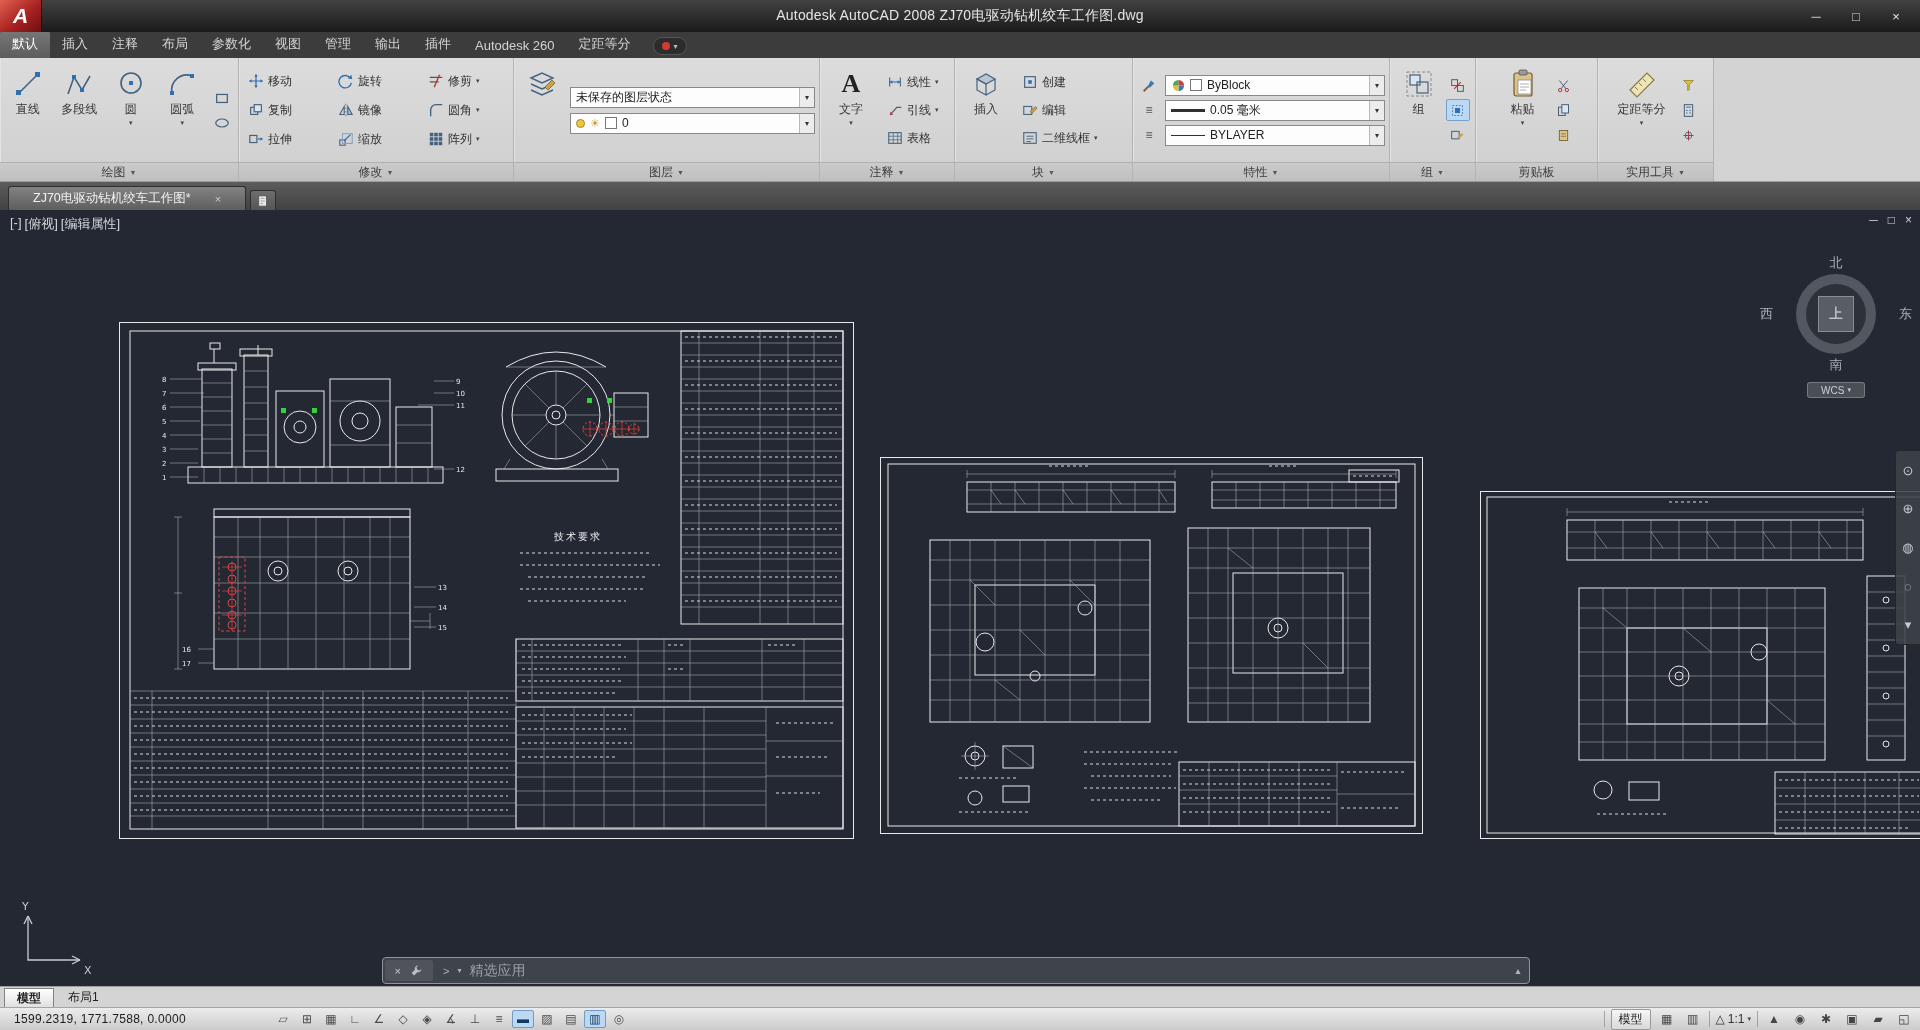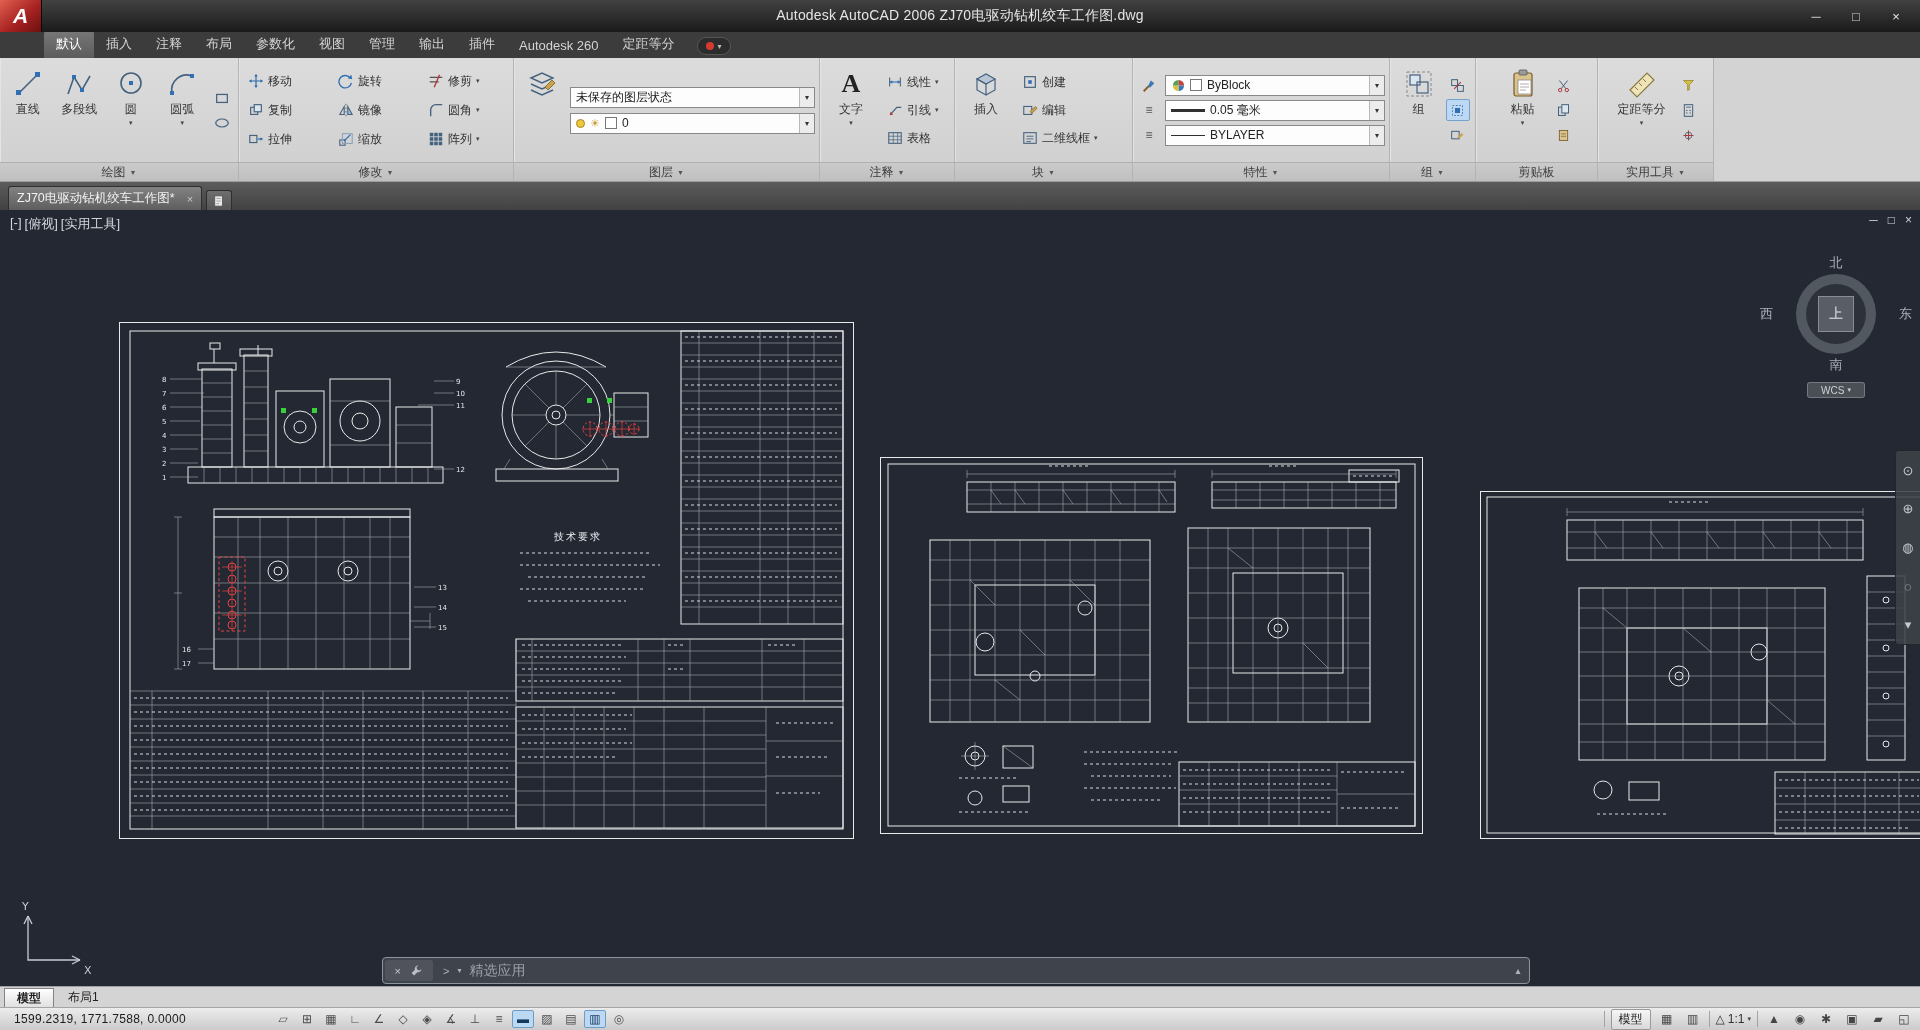--- a/index.html
+++ b/index.html
@@ -8,21 +8,21 @@
 
   
   .titlebar{height:32px;background:linear-gradient(#424242,#1a1a1a);display:flex;align-items:center;color:#e4e4e4;font-size:14px;position:relative;flex:0 0 32px}
   .app-logo{width:42px;height:32px;background:linear-gradient(140deg,#e06050 0%,#a82222 55%,#6d0f0f 100%);display:flex;align-items:center;justify-content:center;color:#fff;font-weight:bold;font-size:21px;border-right:1px solid #000;font-style:italic}
   .title-text{position:absolute;left:50%;transform:translateX(-50%);white-space:nowrap;letter-spacing:.2px}
   .win-controls{margin-left:auto;display:flex;align-items:center;padding-right:6px;gap:4px}
   .win-btn{width:36px;height:22px;display:flex;align-items:center;justify-content:center;color:#cfcfcf;font-size:13px;border-radius:2px}
   .win-btn.close{color:#e8e8e8}
 
   
-  .menubar{height:26px;background:#3c3c3c;display:flex;align-items:flex-end;padding-left:44px;flex:0 0 26px}
+  .menubar{height:26px;background:#3c3c3c;display:flex;align-items:flex-end;flex:0 0 26px}
   .menu-tab{padding:4px 12px 5px;font-size:13px;color:#d4d4d4;cursor:default;border-radius:3px 3px 0 0}
   .menu-tab.active{background:linear-gradient(#777,#5c5c5c);color:#fff}
   .menu-extra{margin-left:10px;margin-bottom:3px;height:18px;display:flex;align-items:center;gap:4px;background:#2c2c2c;border:1px solid #555;border-radius:9px;padding:0 8px}
   .reddot{width:8px;height:8px;border-radius:50%;background:#d43a2f;display:inline-block}
   .menu-extra .mcaret{color:#bbb;font-size:8px}
 
   
   .ribbon{height:124px;background:#d3d3d3;display:flex;flex:0 0 124px;border-bottom:1px solid #9d9d9d}
   .panel{display:flex;flex-direction:column;border-right:1px solid #b3b3b3;box-shadow:1px 0 0 #e4e4e4 inset;background:linear-gradient(#dcdcdc,#cfcfcf)}
   .panel-body{flex:1;display:flex;align-items:center;padding:2px 4px;gap:4px}
@@ -44,21 +44,21 @@
   .lw-sample{width:34px;height:3px;background:#2f2f2f}
   .lt-sample{width:34px;height:0;border-top:1px solid #2f2f2f}
   .swatch{width:12px;height:12px;background:#fff;border:1px solid #777}
   
   .dotbulb{width:9px;height:9px;border-radius:50%;background:#ecc83a;border:1px solid #a8862a}
   .sunglyph{color:#c89a2e;font-size:11px;line-height:11px}
   .listglyph{color:#555;font-size:12px}
 
   
   .filetabs{height:28px;background:linear-gradient(#5c5c5c,#424242);display:flex;align-items:flex-end;padding-left:8px;gap:4px;flex:0 0 28px}
-  .filetab{height:24px;display:flex;align-items:center;gap:12px;background:linear-gradient(#828282,#5e5e5e);border:1px solid #2e2e2e;border-bottom:none;border-radius:3px 3px 0 0;padding:0 8px;color:#f2f2f2;font-size:12.5px}
+  .filetab{height:24px;display:flex;align-items:center;gap:24px;background:linear-gradient(#828282,#5e5e5e);border:1px solid #2e2e2e;border-bottom:none;border-radius:3px 3px 0 0;padding:0 24px;color:#f2f2f2;font-size:12.5px}
   .filetab .tclose{color:#c9c9c9;font-size:11px}
   .newtab{height:20px;width:26px;background:linear-gradient(#6e6e6e,#555);border:1px solid #2e2e2e;border-bottom:none;border-radius:3px 3px 0 0;display:flex;align-items:center;justify-content:center;color:#ddd;font-size:12px}
 
   
   .canvas{flex:1;position:relative;background:#232832;overflow:hidden}
   .vp-label{position:absolute;left:10px;top:5px;font-size:13px;color:#d3d7dc;display:flex;gap:3px}
   .vp-winctl{position:absolute;right:8px;top:3px;display:flex;gap:10px;color:#cfd3d8;font-size:12px}
   .sheet{position:absolute}
 
   
@@ -105,21 +105,21 @@
 </style>
 </head>
 <body>
 
 <div id="app">
 
   <div class="titlebar">
     <div class="app-logo">
       <span>A</span>
     </div>
-    <div class="title-text">Autodesk AutoCAD 2006   ZJ70电驱动钻机绞车工作图.dwg</div>
+    <div class="title-text">Autodesk AutoCAD 2008   ZJ70电驱动钻机绞车工作图.dwg</div>
     <div class="win-controls">
       <div class="win-btn">
           <span>─</span>
         </div>
       <div class="win-btn">
           <span>□</span>
         </div>
       <div class="win-btn close">
           <span>×</span>
         </div>
@@ -617,21 +617,21 @@
           <path d="M4 4h5M4 7h5M4 10h3" stroke="#888" stroke-width=".8"></path>
         </svg>
     </div>
   </div>
 
   <div class="canvas">
 
     <div class="vp-label">
       <span>[-]</span>
       <span>[俯视]</span>
-      <span>[实用工具]</span>
+      <span>[编辑属性]</span>
     </div>
 
     <div class="vp-winctl">
       <span>─</span>
       <span>□</span>
       <span>×</span>
     </div>
 
     <svg class="sheet" style="left:118px;top:111px" width="737" height="519" viewBox="0 0 737 519">
       <g stroke="#e9e9e9" fill="none" stroke-width="1">

